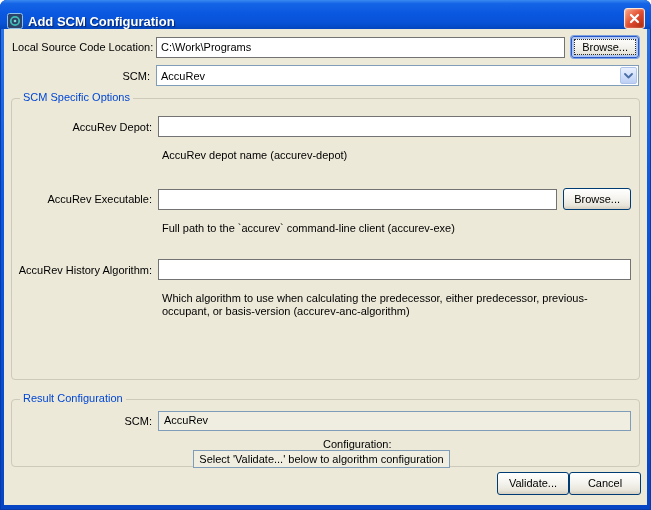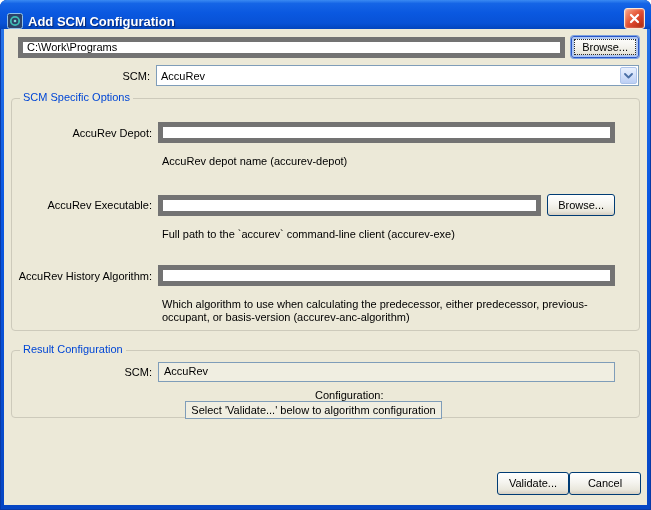--- a/index.html
+++ b/index.html
@@ -41,21 +41,21 @@
     overflow:hidden;
   }
 
   .row { display:flex; align-items:center; margin-right:4px; }
   .row + .row { margin-top:7px; }
   .lbl { width:138px; text-align:right; flex:0 0 auto; white-space:nowrap; }
   .gap { width:6px; flex:0 0 auto; }
 
   .txt {
     flex:1; height:21px;
-    border:5px solid #737373; background:#fff;
+    border:1px solid #737373; background:#fff;
     font-family:"Liberation Sans", sans-serif; font-size:11px;
     padding:2px 4px; color:#000;
   }
   .btn {
     height:22px; min-width:64px; flex:0 0 auto;
     margin-left:6px; padding:2px 10px 3px;
     font-family:Liberation Sans, sans-serif; font-size:11px; color:#000;
     border:1px solid #003c74; border-radius:3px;
     background: linear-gradient(180deg,#ffffff 0%, #f5f4ef 45%, #e9e7dc 80%, #d6cfc2 100%);
     cursor:pointer;
@@ -80,23 +80,23 @@
 
   .group {
     position:relative; margin:0 3px;
     border:1px solid #cdcabb; border-radius:4px;
   }
   .group-title {
     position:absolute; top:-8px; left:8px;
     background:#ece9d8; padding:0 3px;
     color:#0046d5; white-space:nowrap;
   }
-  .g1 { margin-top:12px; height:233px; padding-top:23px; }
+  .g1 { margin-top:12px; height:282px; padding-top:17px; }
   .g2 { margin-top:19px; height:68px; padding-top:11px; }
-  .group .row { margin-right:24px; }
+  .group .row { margin-right:8px; }
   .group .lbl { width:140px; }
   .help {
     margin:12px 20px 0 150px; line-height:13px; color:#000;
     max-width:515px;
   }
   .mt26 { margin-top:26px !important; }
   .mt24 { margin-top:24px !important; }
 
   .ro {
     flex:1; height:20px;
@@ -129,20 +129,21 @@
     <button class="close-btn">
       <svg width="11" height="11" viewBox="0 0 11 11">
         <path d="M2 2 L9 9 M9 2 L2 9" stroke="#ffffff" stroke-width="2.2" stroke-linecap="round"></path>
       </svg>
     </button>
   </div>
 
   <div class="client">
 
     <div class="row" style="padding-left:4px;">
+      <span class="lbl">Local Source Code Location:</span>
       <span class="gap"></span>
       <input class="txt" value="C:\Work\Programs" style="">
       <button class="btn focused">Browse...</button>
     </div>
 
     <div class="row" style="padding-left:4px;">
       <span class="lbl">SCM:</span>
       <span class="gap"></span>
       <div class="combo">
         <span class="combo-text">AccuRev</span>

